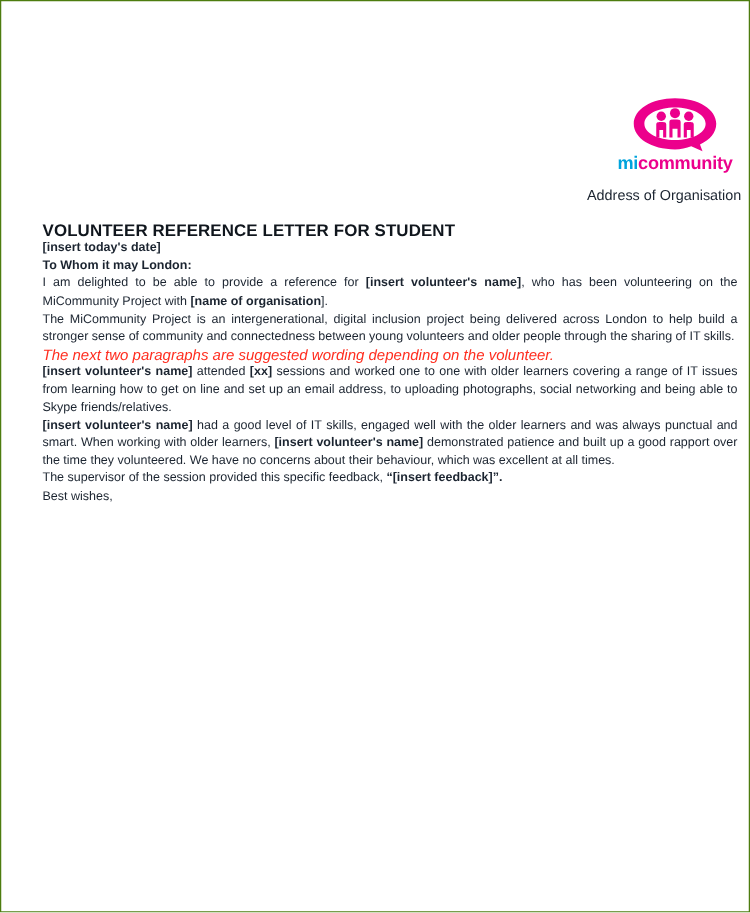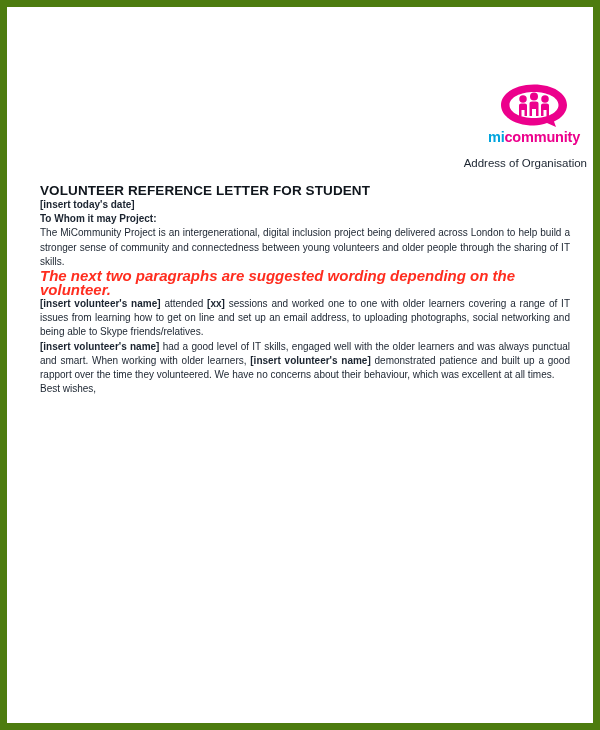--- a/index.html
+++ b/index.html
@@ -7,21 +7,21 @@
     margin: 0;
     padding: 0;
     background: #ffffff;
   }
   .page {
     position: relative;
     width: 600px;
     height: 730px;
     box-sizing: border-box;
     background: #ffffff;
-    border: 7px solid #4d7c0f;
+    border: 1px solid #4d7c0f;
     overflow: hidden;
     font-family: "Liberation Sans", sans-serif;
     color: #10161d;
   }
 
   
   .logo-block {
     position: absolute;
     top: 74px;
     right: 6px;
@@ -53,21 +53,21 @@
     font-size: 11.5px;
     color: #1b2430;
     white-space: nowrap;
     text-align: right;
   }
 
   
   .letter {
     position: absolute;
     left: 33px;
-    right: 23px;
+    right: 9px;
     top: 176px;
   }
   .doc-title {
     font-size: 13.5px;
     font-weight: bold;
     letter-spacing: 0.1px;
     margin: 0 0 0 0;
     color: #10161d;
   }
   p.para {
@@ -80,25 +80,24 @@
   .blk { margin-top: 14px; }
   .blk-lg { margin-top: 22px; }
   .blk-xl { margin-top: 30px; }
   .blk-tight { margin-top: 1px; }
 
   b, .b { font-weight: bold; }
   .u-line { text-decoration: underline; }
   .note-red {
     color: #ff2d1f;
     font-style: italic;
-    font-size: 15px;
+    font-size: 12px;
     line-height: 14px;
     margin: 0;
     text-align: left;
-    font-weight: bold;
   }
 </style>
 </head>
 <body>
 
 <div class="page">
 
   <div class="logo-block">
     <svg class="logo-mark" viewBox="0 0 148 96" aria-hidden="true">
 
@@ -130,34 +129,40 @@
   </div>
 
   <div class="address-line">Address of Organisation</div>
 
   <div class="letter">
 
     <h1 class="doc-title">VOLUNTEER REFERENCE LETTER FOR STUDENT</h1>
 
     <p class="para blk-xl b">[insert today's date]</p>
 
-    <p class="para blk-lg b">To Whom it may Project:</p>
+    <p class="para blk-lg b">To Whom it may London:</p>
 
 
+    <p class="para blk-lg">
+      <span>I am delighted to be able to provide a reference for </span><b>[insert volunteer's name]</b><span>, who has been volunteering on the MiCommunity Project with </span><b>[name of organisation</b><span>].</span>
+    </p>
 
     <p class="para blk">The MiCommunity Project is an intergenerational, digital inclusion project being delivered across London to help build a stronger sense of community and connectedness between young volunteers and older people through the sharing of IT skills.</p>
 
     <p class="note-red blk">The next two paragraphs are suggested wording depending on the volunteer.</p>
 
     <p class="para blk-tight">
       <b>[insert volunteer's name]</b><span> attended </span><b>[xx]</b><span> sessions and worked one to one with older learners covering a range of IT issues from learning how to get on line and set up an email address, to uploading photographs, social networking and being able to Skype friends/relatives.</span>
     </p>
 
     <p class="para blk">
       <b>[insert volunteer's name]</b><span> had a good level of IT skills, engaged well with the older learners and was always punctual and smart.  When working with older learners, </span><b>[insert volunteer's name]</b><span> demonstrated patience and built up a good rapport over the time they volunteered. We have no concerns about their behaviour, which was excellent at all times.</span>
     </p>
 
+    <p class="para blk">
+      <span>The supervisor of the session provided this specific feedback, </span><b>“[insert feedback]”.</b>
+    </p>
 
 
     <p class="para blk">Best wishes,</p>
 
   </div>
 </div>
 
 </body></html>

